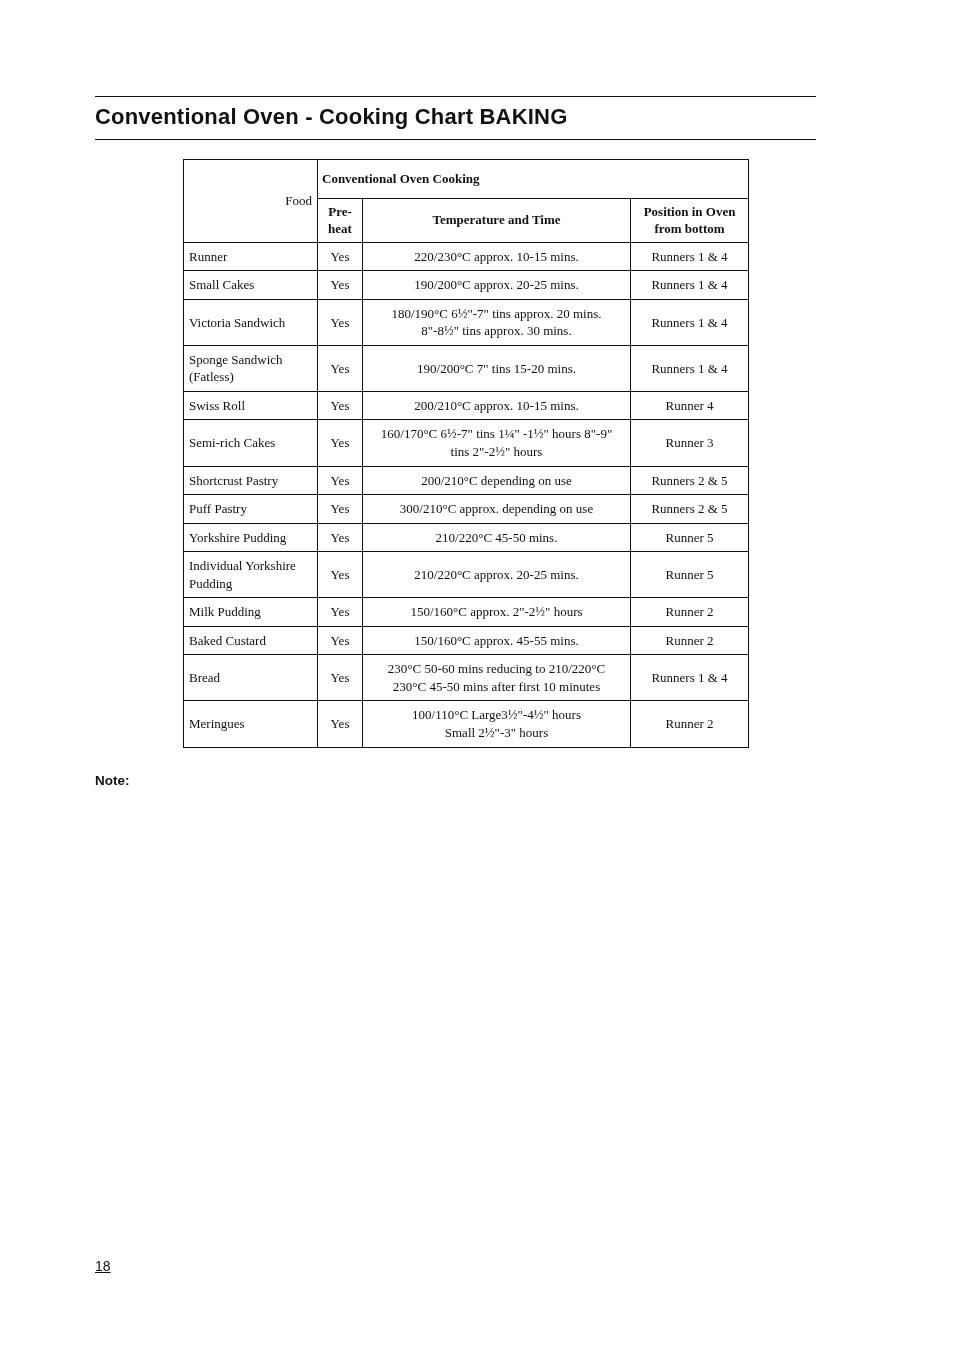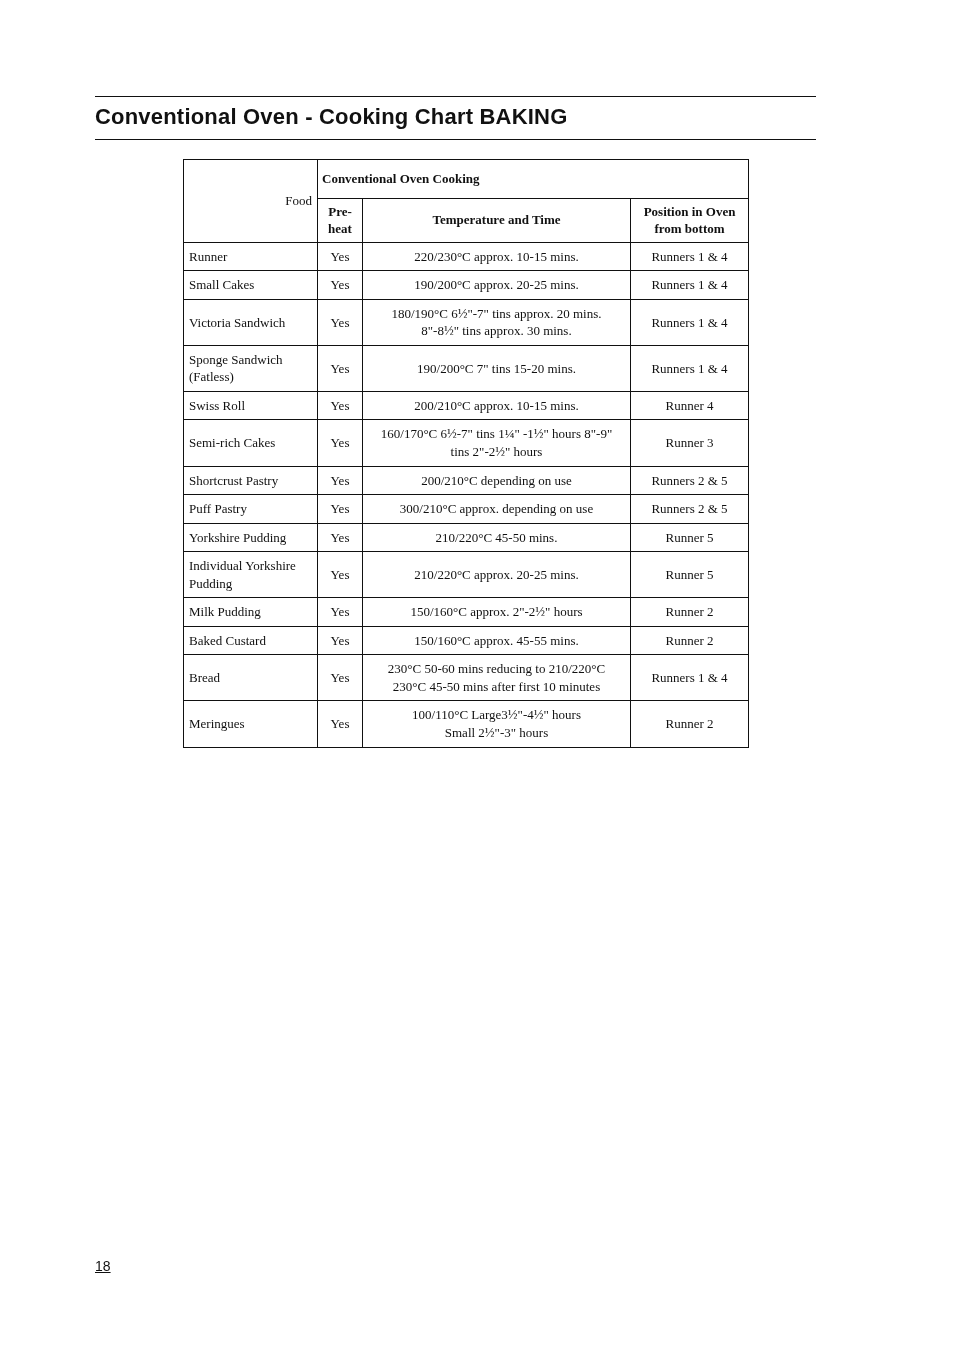--- a/index.html
+++ b/index.html
@@ -216,18 +216,19 @@
             <td class="cell-food">Meringues</td>
             <td class="cell-preheat">Yes</td>
             <td class="cell-temperature">100/110°C Large3½"-4½" hours
 Small 2½"-3" hours</td>
             <td class="cell-position">Runner 2</td>
           </tr>
         </tbody>
     </table>
 
     <div class="note-block">
+      <div class="note-label">Note:</div>
     </div>
 
   </div>
 
   <div class="page-number">18</div>
 </div>
 
 </body></html>

